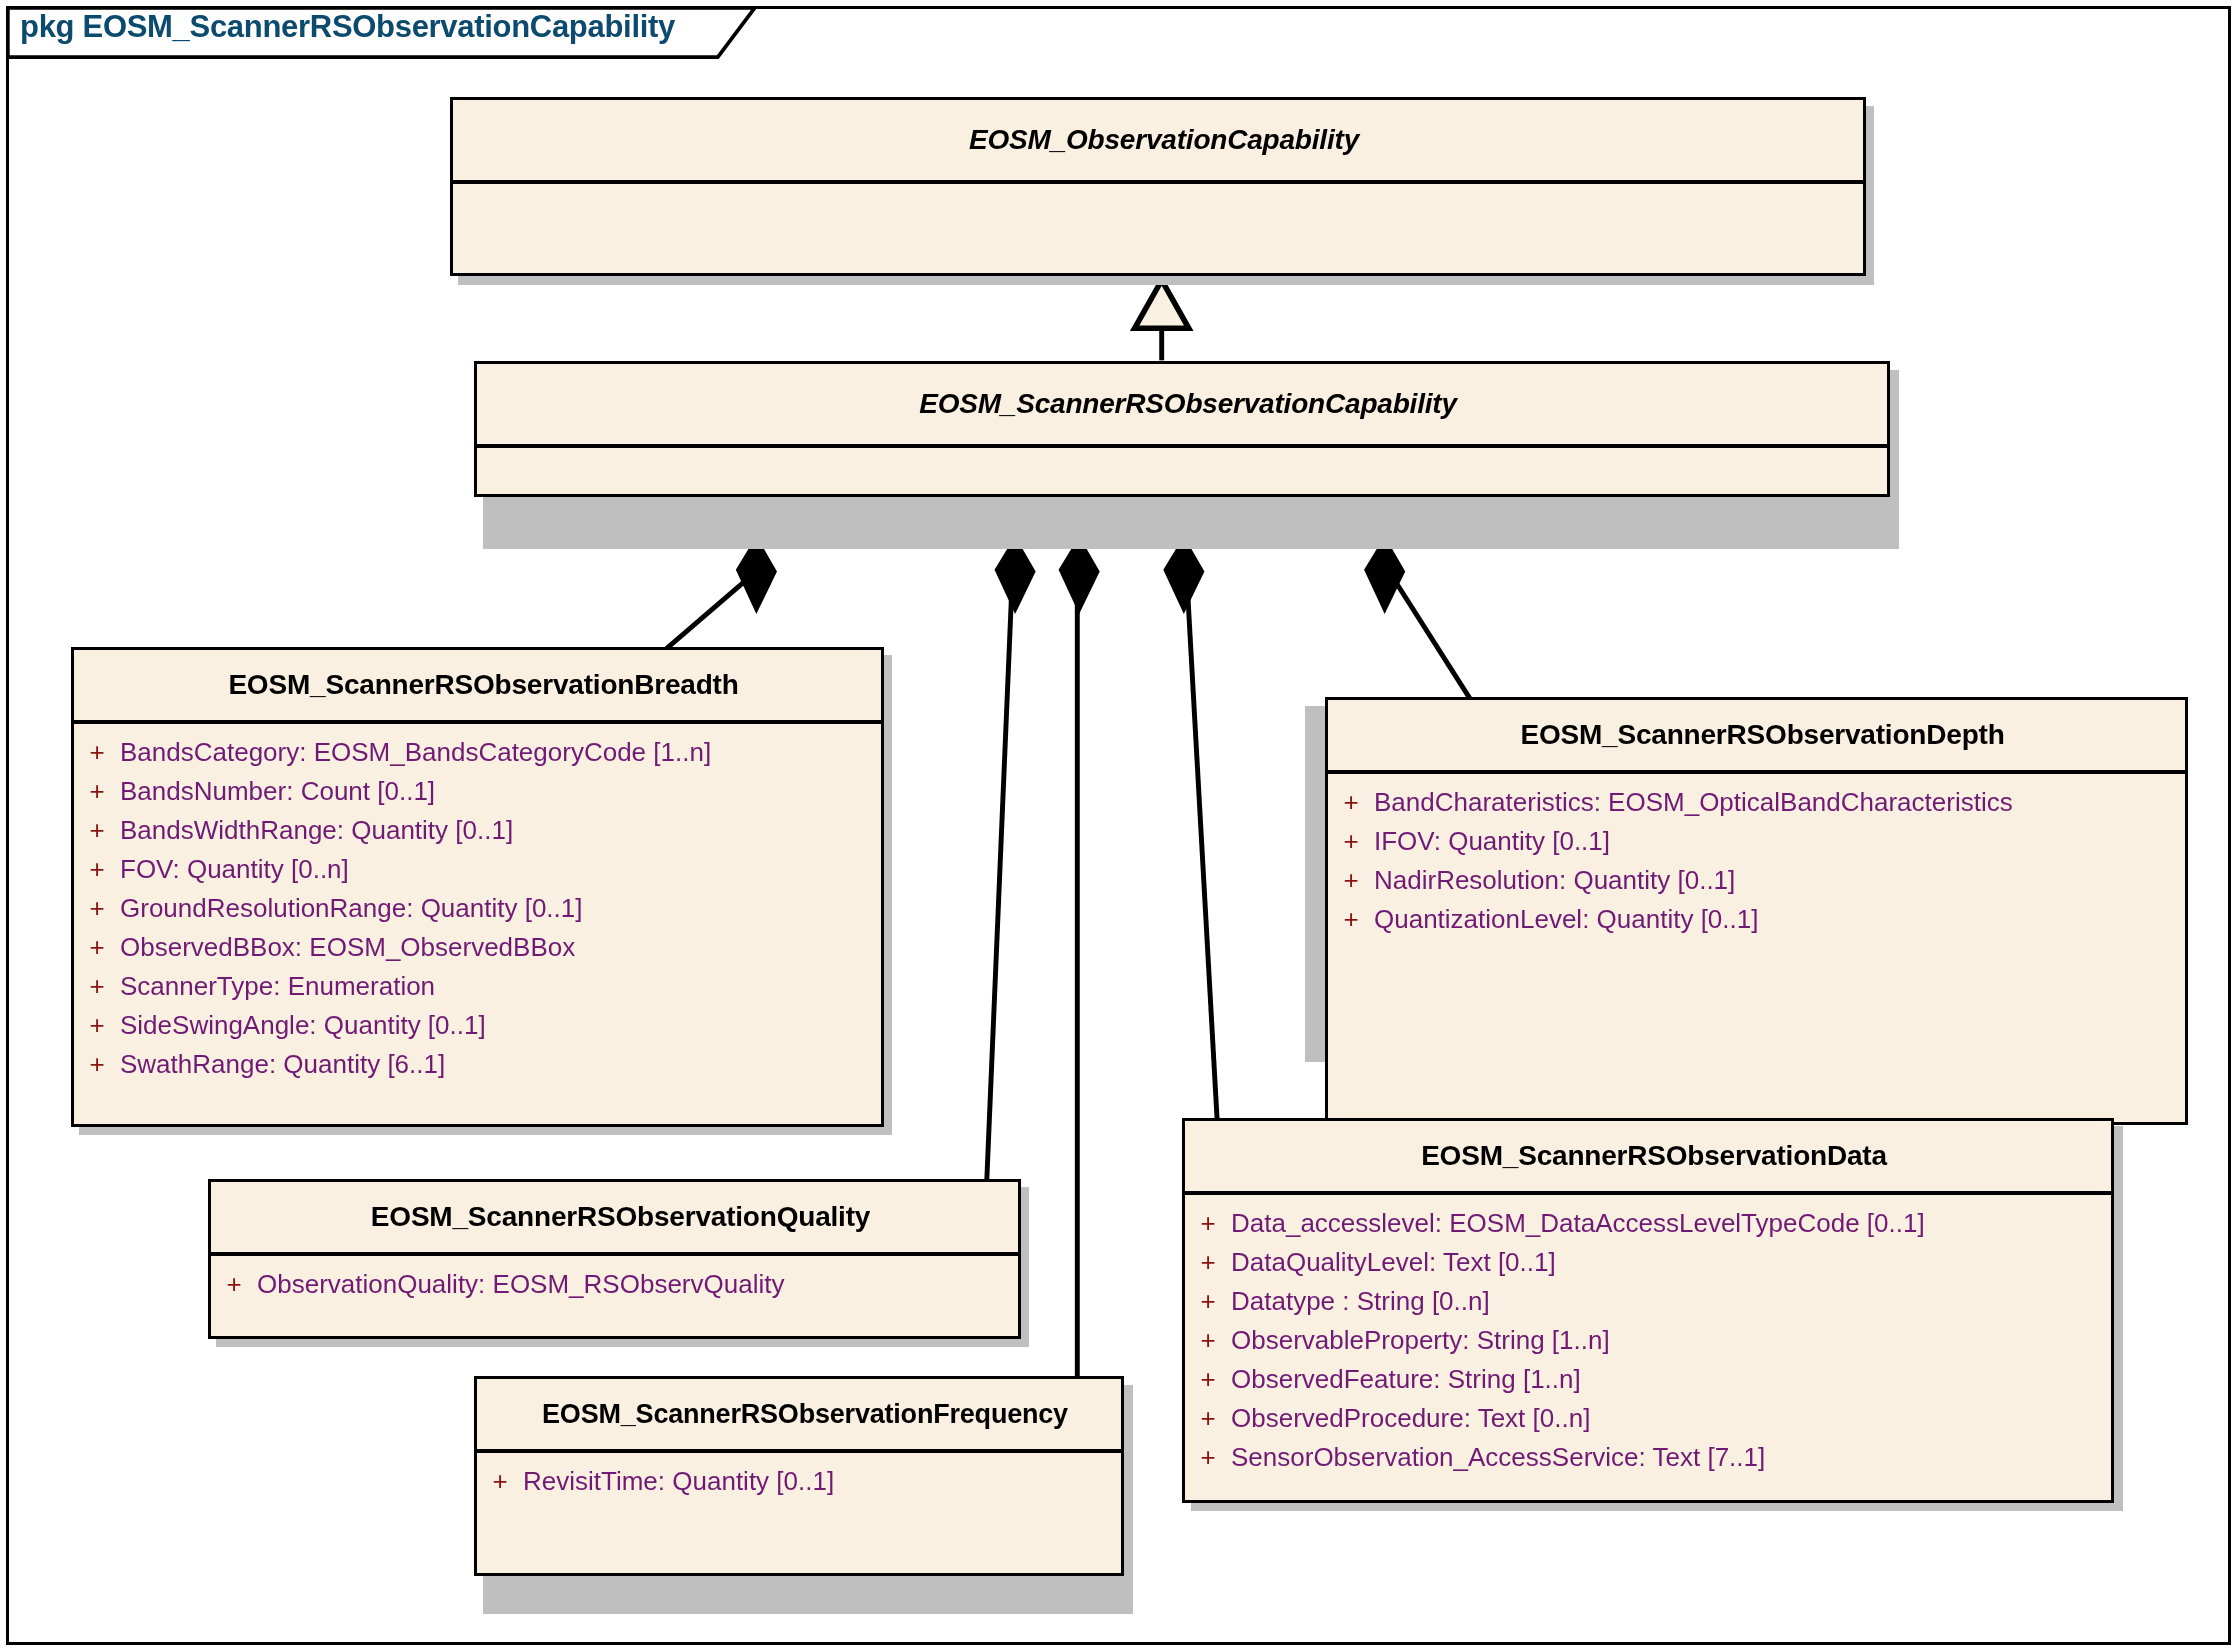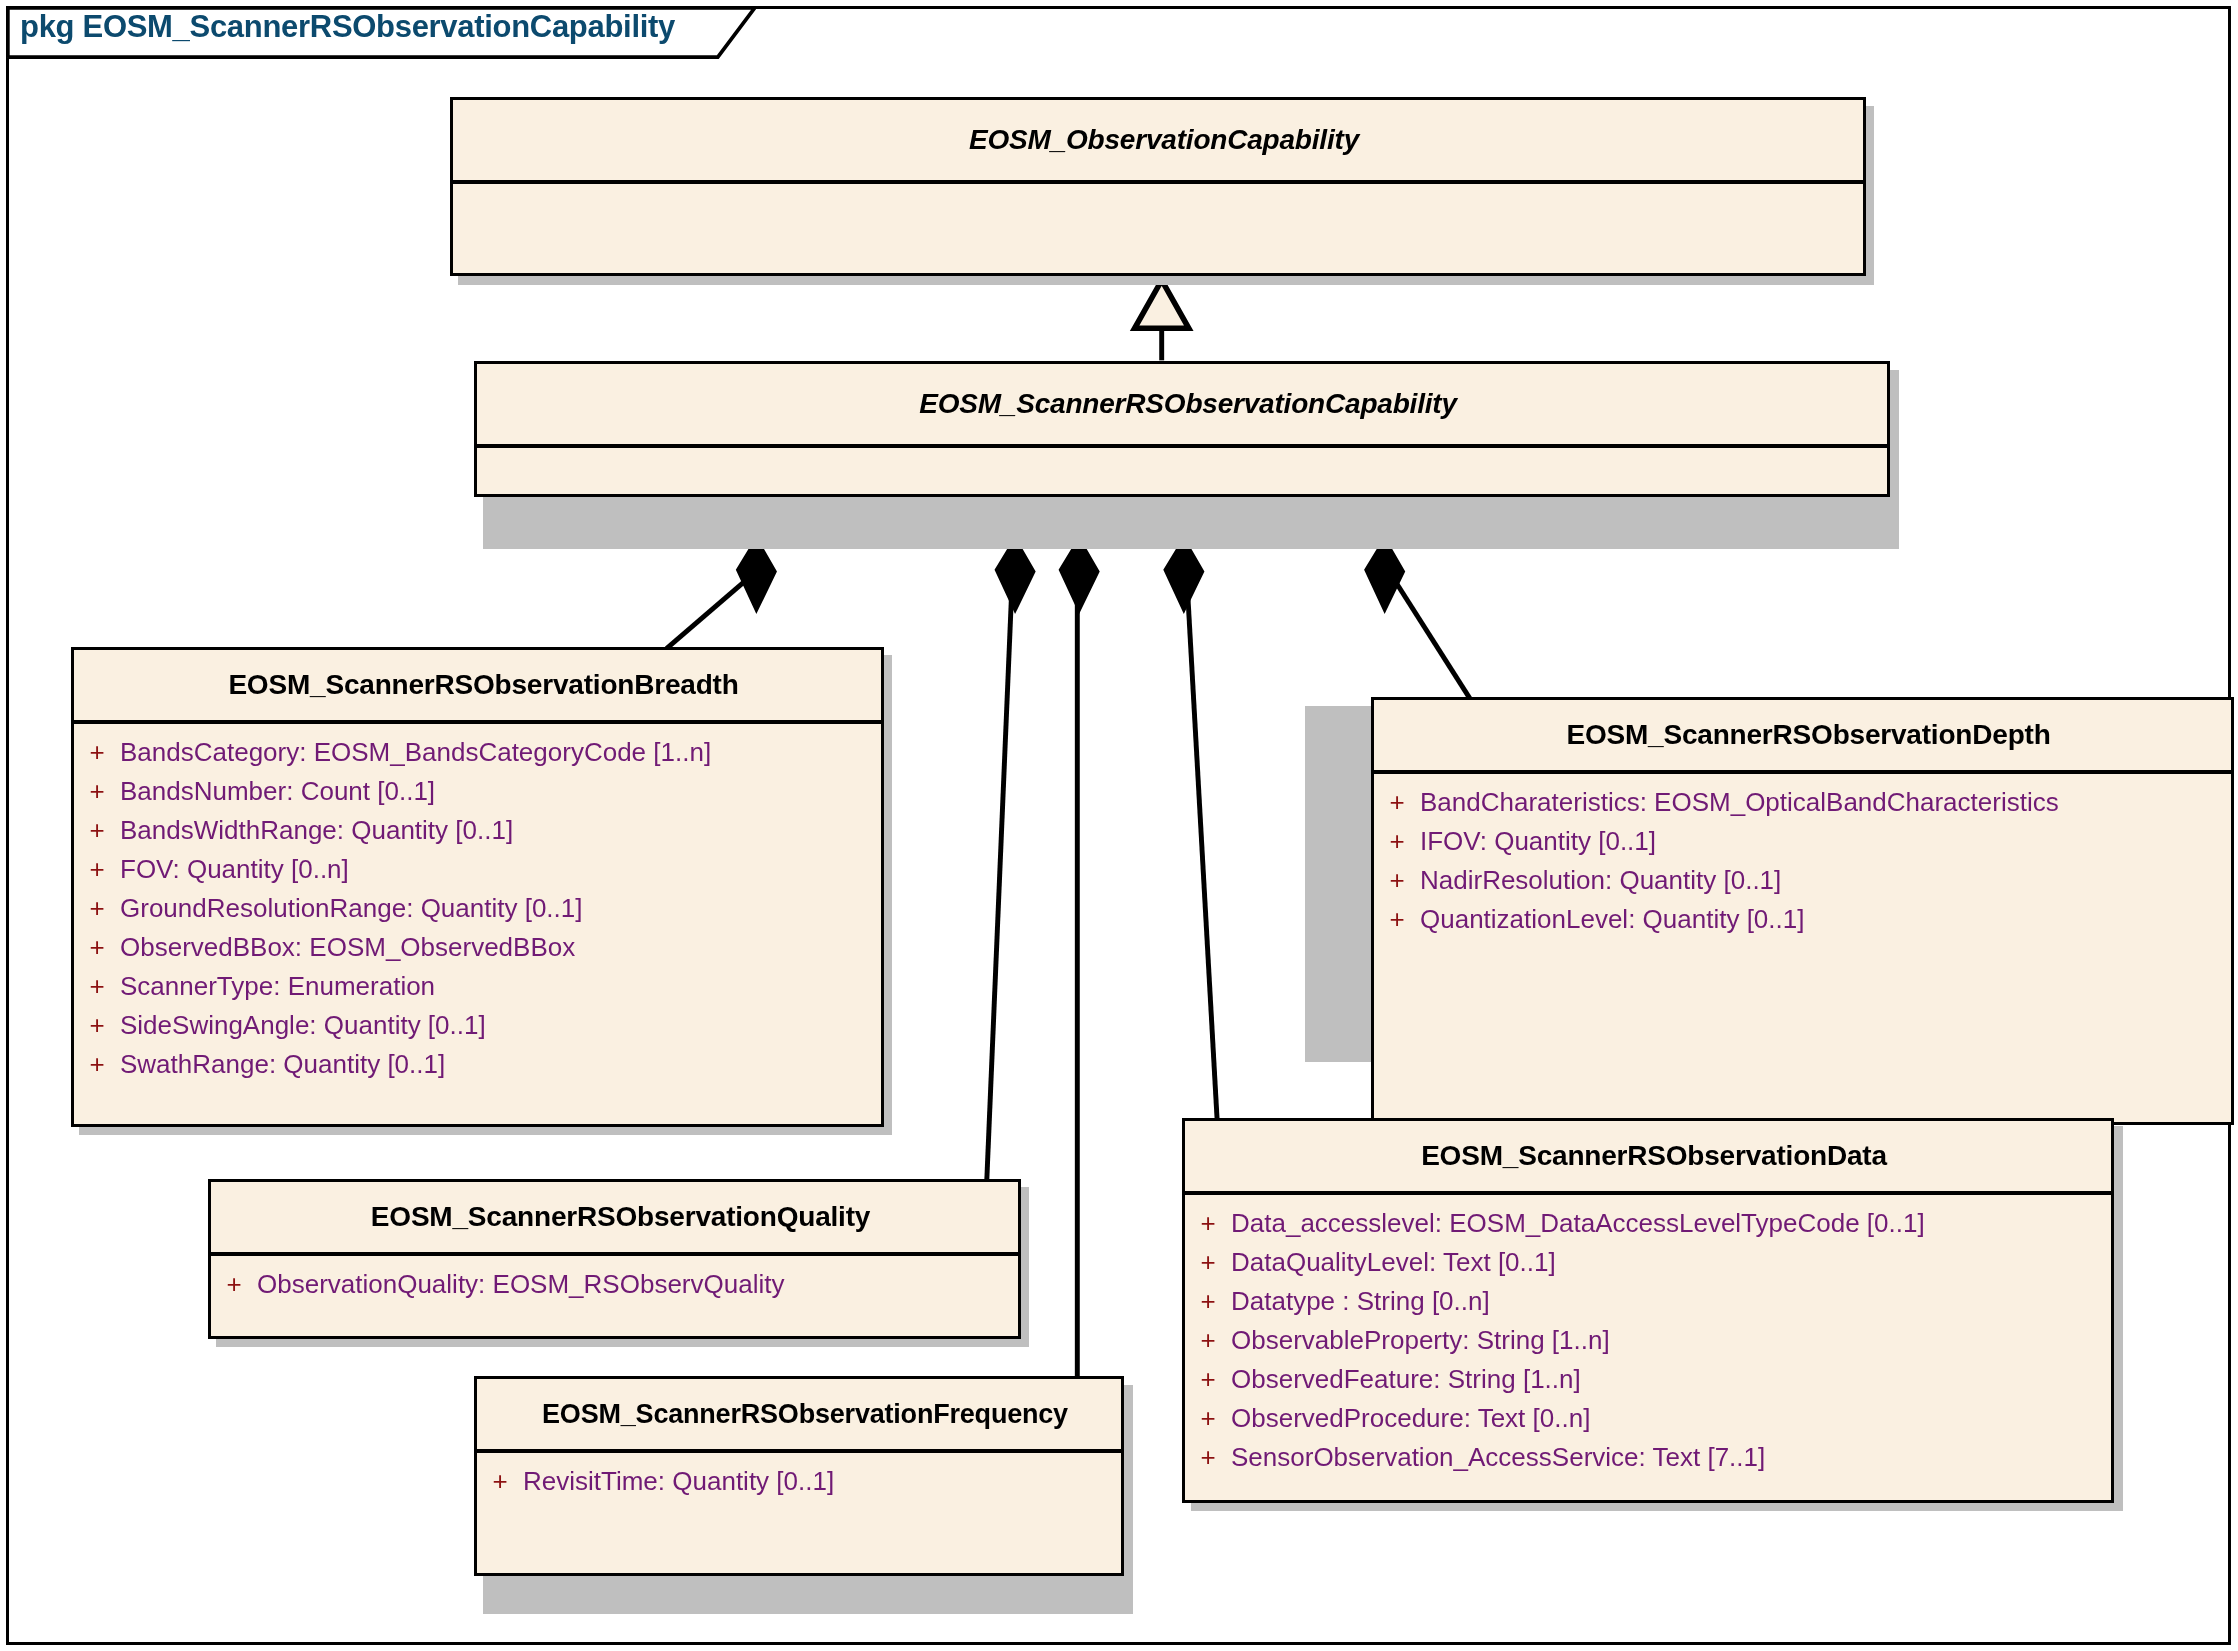--- a/index.html
+++ b/index.html
@@ -207,27 +207,27 @@
       <div class="attr-row">
         <span class="attr-vis">+</span>
         <span class="attr-text">ScannerType:  Enumeration</span>
       </div>
       <div class="attr-row">
         <span class="attr-vis">+</span>
         <span class="attr-text">SideSwingAngle:  Quantity [0..1]</span>
       </div>
       <div class="attr-row">
         <span class="attr-vis">+</span>
-        <span class="attr-text">SwathRange:  Quantity [0..1]</span>
+        <span class="attr-text">SwathRange:  Quantity [6..1]</span>
       </div>
     </div>
   </div>
 
   <div class="uml-shadow" style="left:1305px;top:706px;width:863px;height:356px;"></div>
-  <div class="uml-class" id="cls-depth" style="left:1371px;top:697px;width:863px;height:428px;">
+  <div class="uml-class" id="cls-depth" style="left:1325px;top:697px;width:863px;height:428px;">
     <div class="cls-name" style="height:70px;">EOSM_ScannerRSObservationDepth</div>
     <div class="cls-divider"></div>
     <div class="cls-attrs">
       <div class="attr-row">
         <span class="attr-vis">+</span>
         <span class="attr-text">BandCharateristics:  EOSM_OpticalBandCharacteristics</span>
       </div>
       <div class="attr-row">
         <span class="attr-vis">+</span>
         <span class="attr-text">IFOV:  Quantity [0..1]</span>

